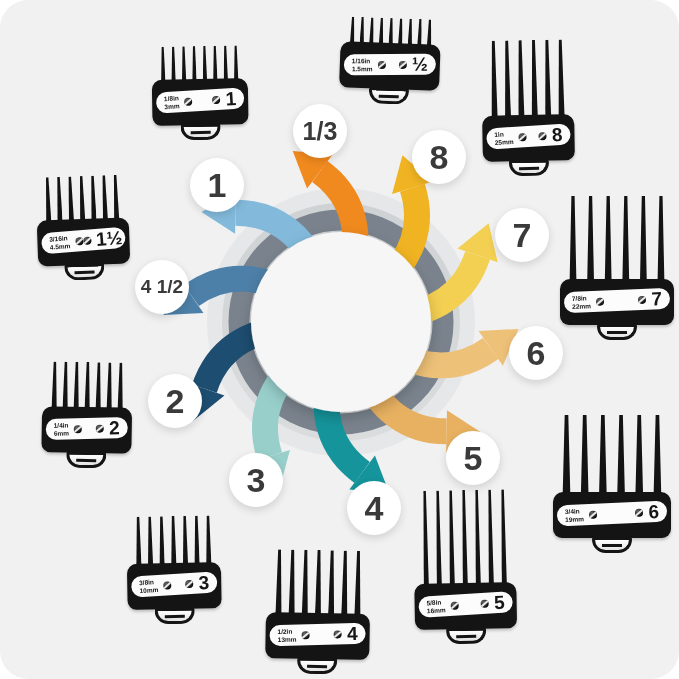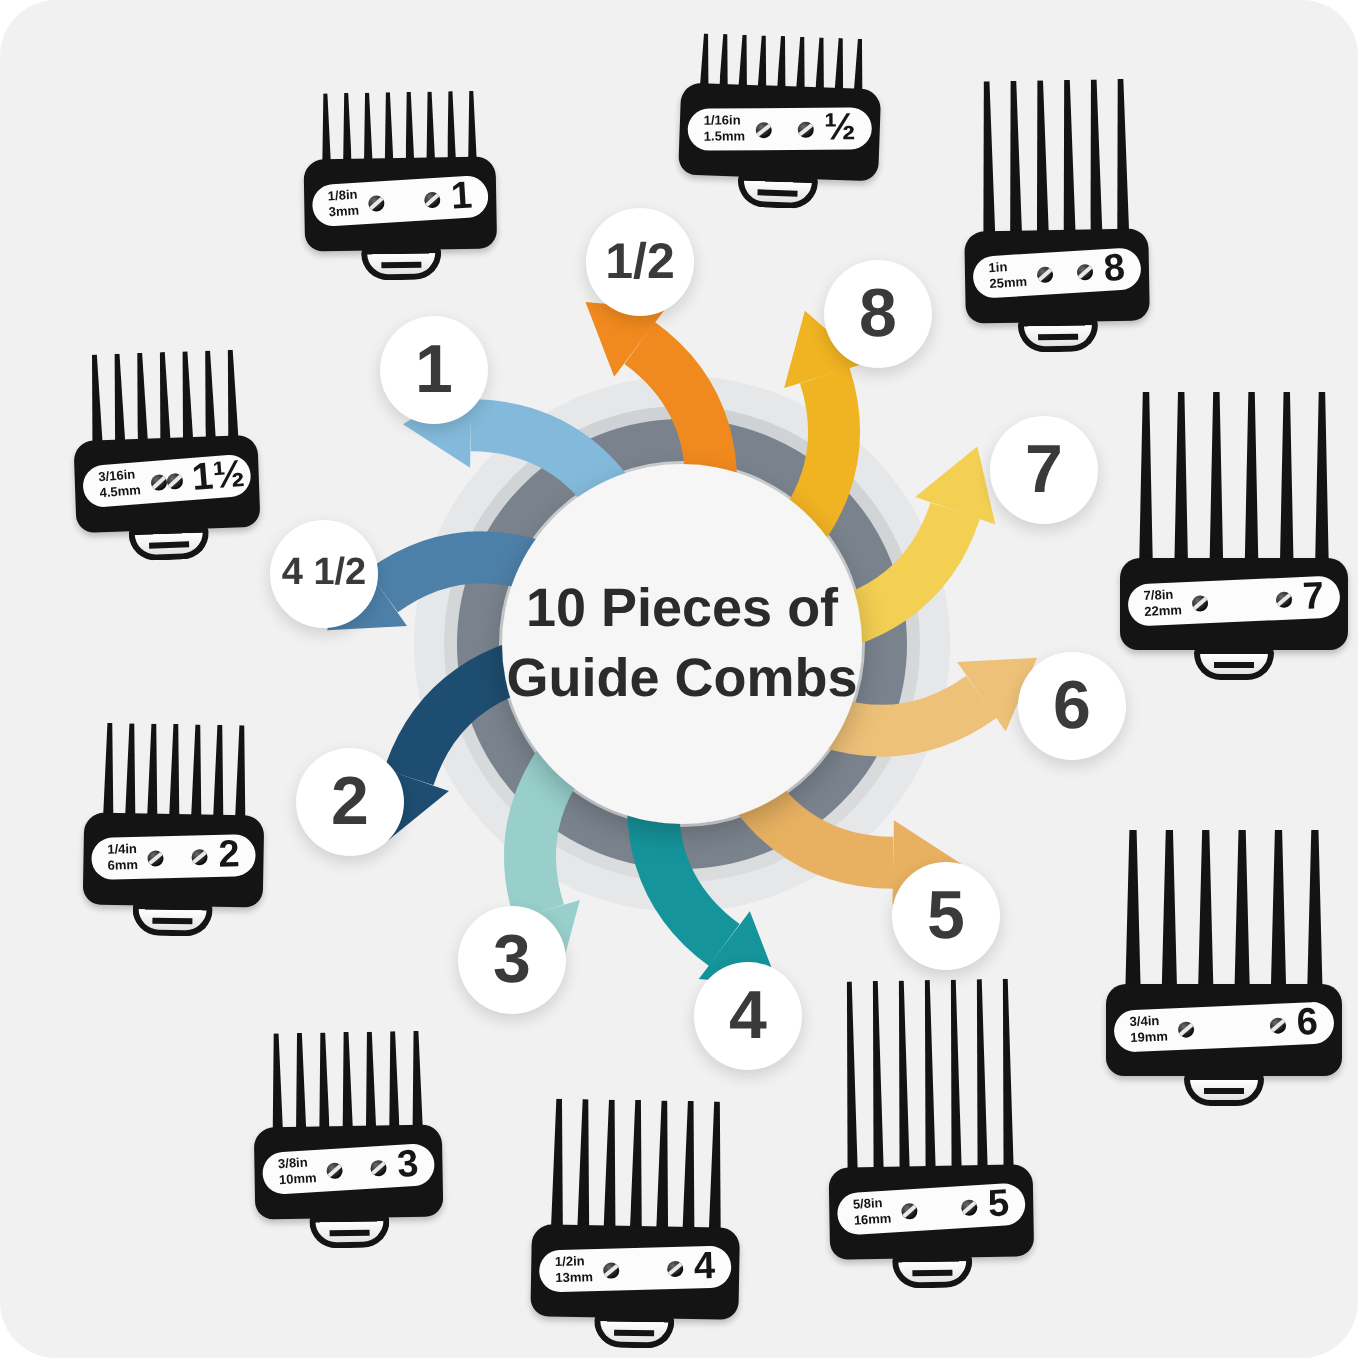--- a/index.html
+++ b/index.html
@@ -119,28 +119,24 @@
           <polygon points="15,-167 -24,-176 -15,-137" fill="#4d80a8"></polygon>
         </g>
         <g transform="rotate(316)">
           <path d="M 18,-50 C 33,-88 29,-124 0,-152" fill="none" stroke="#83badb" stroke-width="26"></path>
           <polygon points="15,-167 -24,-176 -15,-137" fill="#83badb"></polygon>
         </g>
       </g>
     <circle cx="0" cy="0" r="90" fill="#f6f6f7" filter="url(#softShadow)"></circle>
   </svg>
 
-  <div class="center-title">
-    <div>10 Pieces of</div>
-    <div>Guide Combs</div>
-  </div>
 
   <div id="badges">
       <div class="badge" style="left: 190px; top: 158px; font-size: 34px;">1</div>
-      <div class="badge" style="left: 293px; top: 104px; font-size: 25px;">1/2</div>
+      <div class="badge" style="left: 293px; top: 104px; font-size: 25px;">1/3</div>
       <div class="badge" style="left: 412px; top: 130px; font-size: 34px;">8</div>
       <div class="badge" style="left: 495px; top: 208px; font-size: 34px;">7</div>
       <div class="badge" style="left: 509px; top: 326px; font-size: 34px;">6</div>
       <div class="badge" style="left: 446px; top: 431px; font-size: 34px;">5</div>
       <div class="badge" style="left: 347px; top: 481px; font-size: 34px;">4</div>
       <div class="badge" style="left: 229px; top: 453px; font-size: 34px;">3</div>
       <div class="badge" style="left: 148px; top: 374px; font-size: 34px;">2</div>
       <div class="badge" style="left: 135px; top: 260px; font-size: 19px;">4 1/2</div>
     </div>
   <div id="combs">

